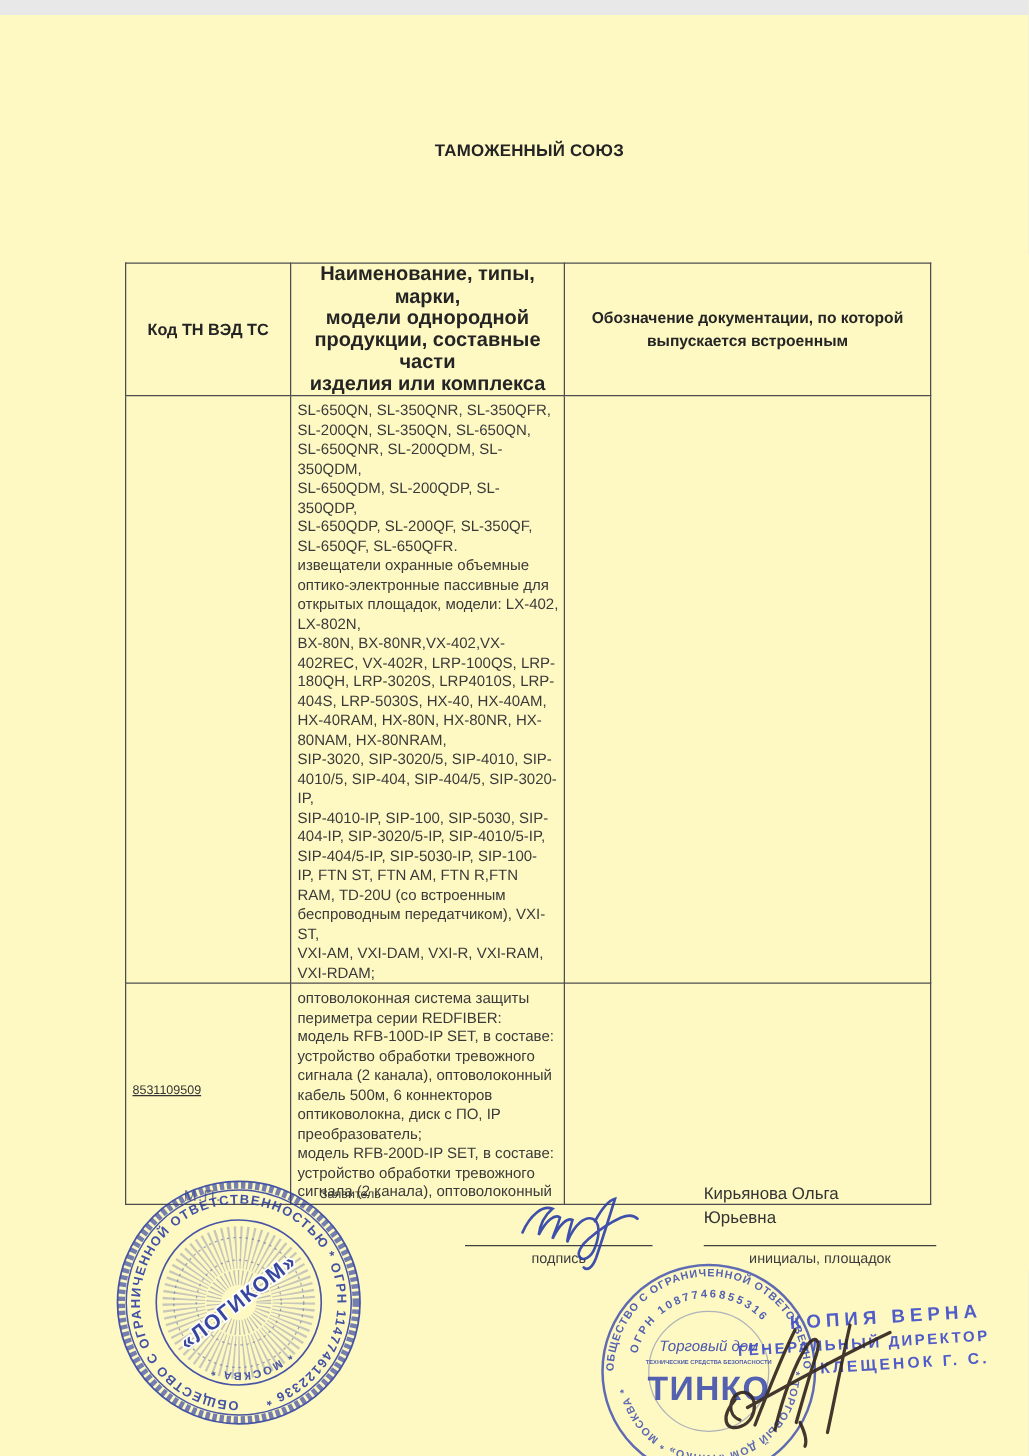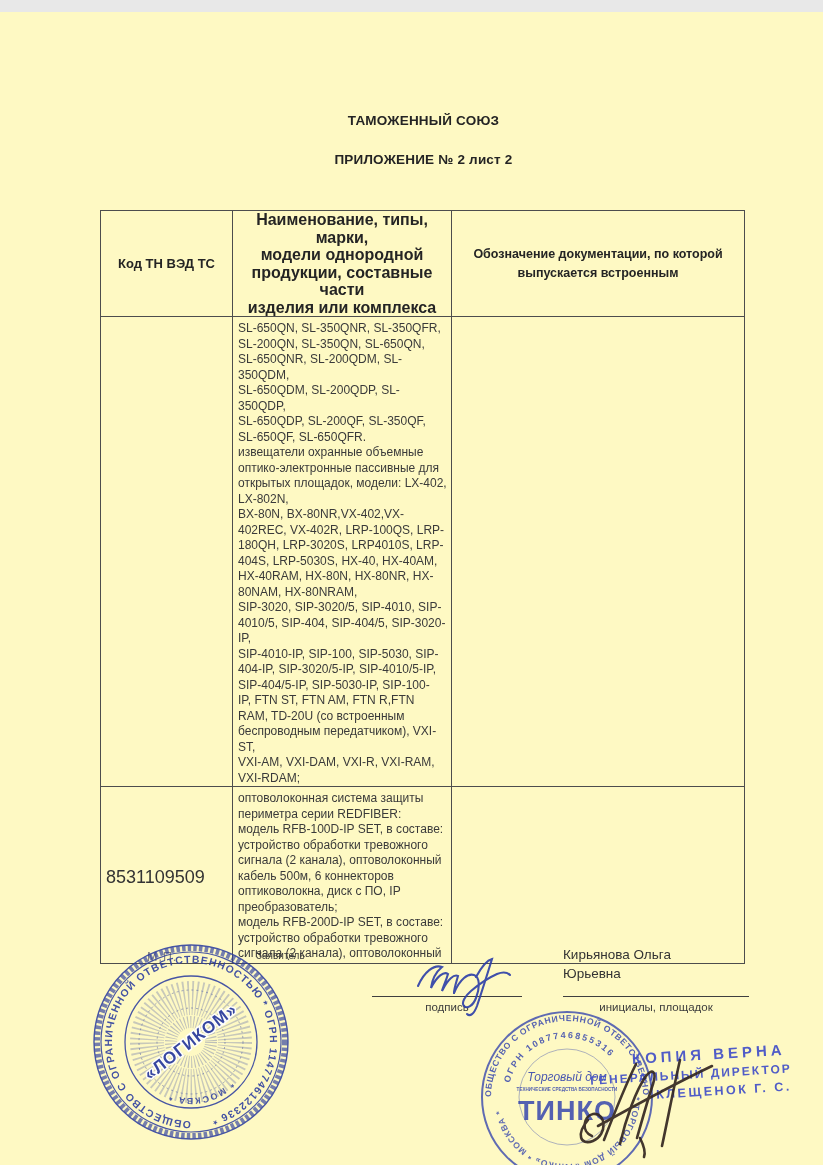--- a/index.html
+++ b/index.html
@@ -14,21 +14,21 @@
   table.decl td{border:1.5px solid #4d4d4d;vertical-align:top;padding:0;}
   td.c1{width:131px;} td.c2{width:218px;} td.c3{width:292px;}
   tr.hd td{vertical-align:middle;text-align:center;font-weight:bold;color:#242424;}
   tr.hd{height:90px;}
   .hd .code-h{font-size:13px;}
   .hd .prod-h{font-size:16px;line-height:17.5px;white-space:pre-line;}
   .hd .docs-h{font-size:12.5px;line-height:19px;white-space:pre-line;}
   tr.r1{height:450px;padding-left:24px;} tr.r2{height:177px;}
   .cellbody{font-size:12px;line-height:15.5px;white-space:pre-line;color:#3a3a3a;
             padding:4px 2px 0 5px;}
-  .codecell{font-size:18px;color:#333;padding:80px 0 0 5px;}
+  .codecell{font-size:10px;color:#333;padding:80px 0 0 5px;text-decoration:underline;}
 
   .sig-label{position:absolute;font-size:10px;color:#383838;}
   .uline{position:absolute;height:0;border-top:1.5px solid #3f3f3f;}
   .caption{position:absolute;font-size:11.5px;color:#3c3c3c;text-align:center;}
   .namebox{position:absolute;font-size:13.5px;line-height:19px;color:#333;white-space:pre-line;}
   .mp{position:absolute;left:147px;top:938px;font-size:12.5px;color:#6e6e78;opacity:.85;letter-spacing:1px;}
 
   .stamp{position:absolute;}
   .copyverna{position:absolute;left:585px;top:1026px;width:230px;height:70px;
              transform:rotate(-3.5deg);color:#4351c8;font-weight:bold;opacity:.93;}
@@ -38,21 +38,20 @@
   #cv3{left:70px;top:47px;font-size:12.5px;letter-spacing:2.5px;}
 
   svg text{font-family:"Liberation Sans","DejaVu Sans",sans-serif;}
 </style>
 </head>
 <body>
 
 <div id="page">
 
   <div class="hline" id="h1">ТАМОЖЕННЫЙ СОЮЗ</div>
-  <div class="hline" id="h2">ПРИЛОЖЕНИЕ № 2 лист 2</div>
 
   <table class="decl">
     <tbody>
         <tr class="hd">
       <td class="c1">
             <div class="code-h">Код ТН ВЭД ТС</div>
           </td>
       <td class="c2">
             <div class="prod-h">Наименование, типы, марки,
 модели однородной

